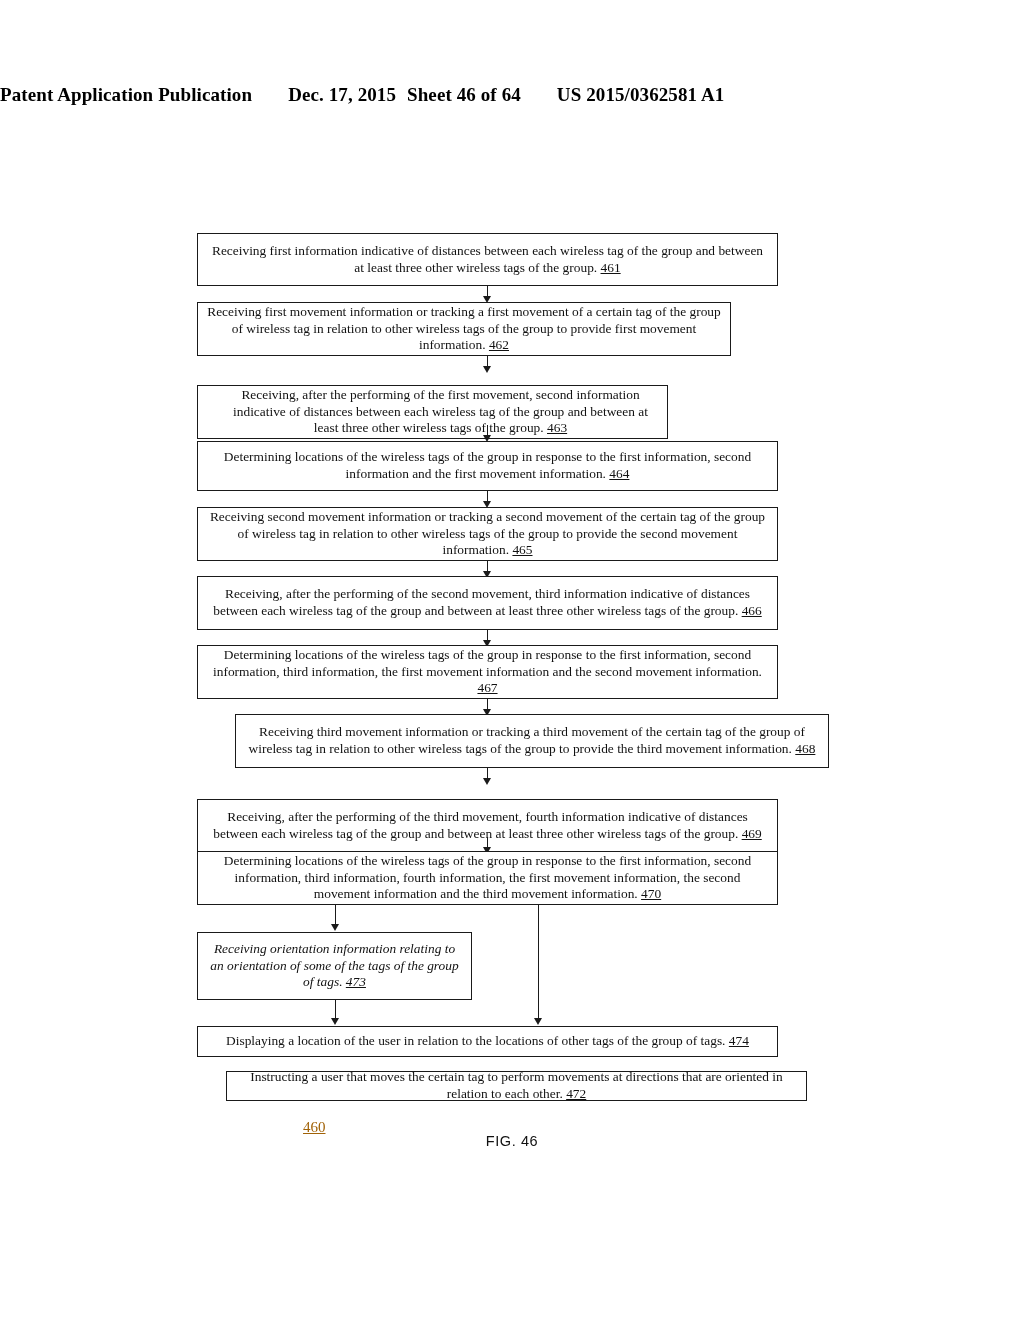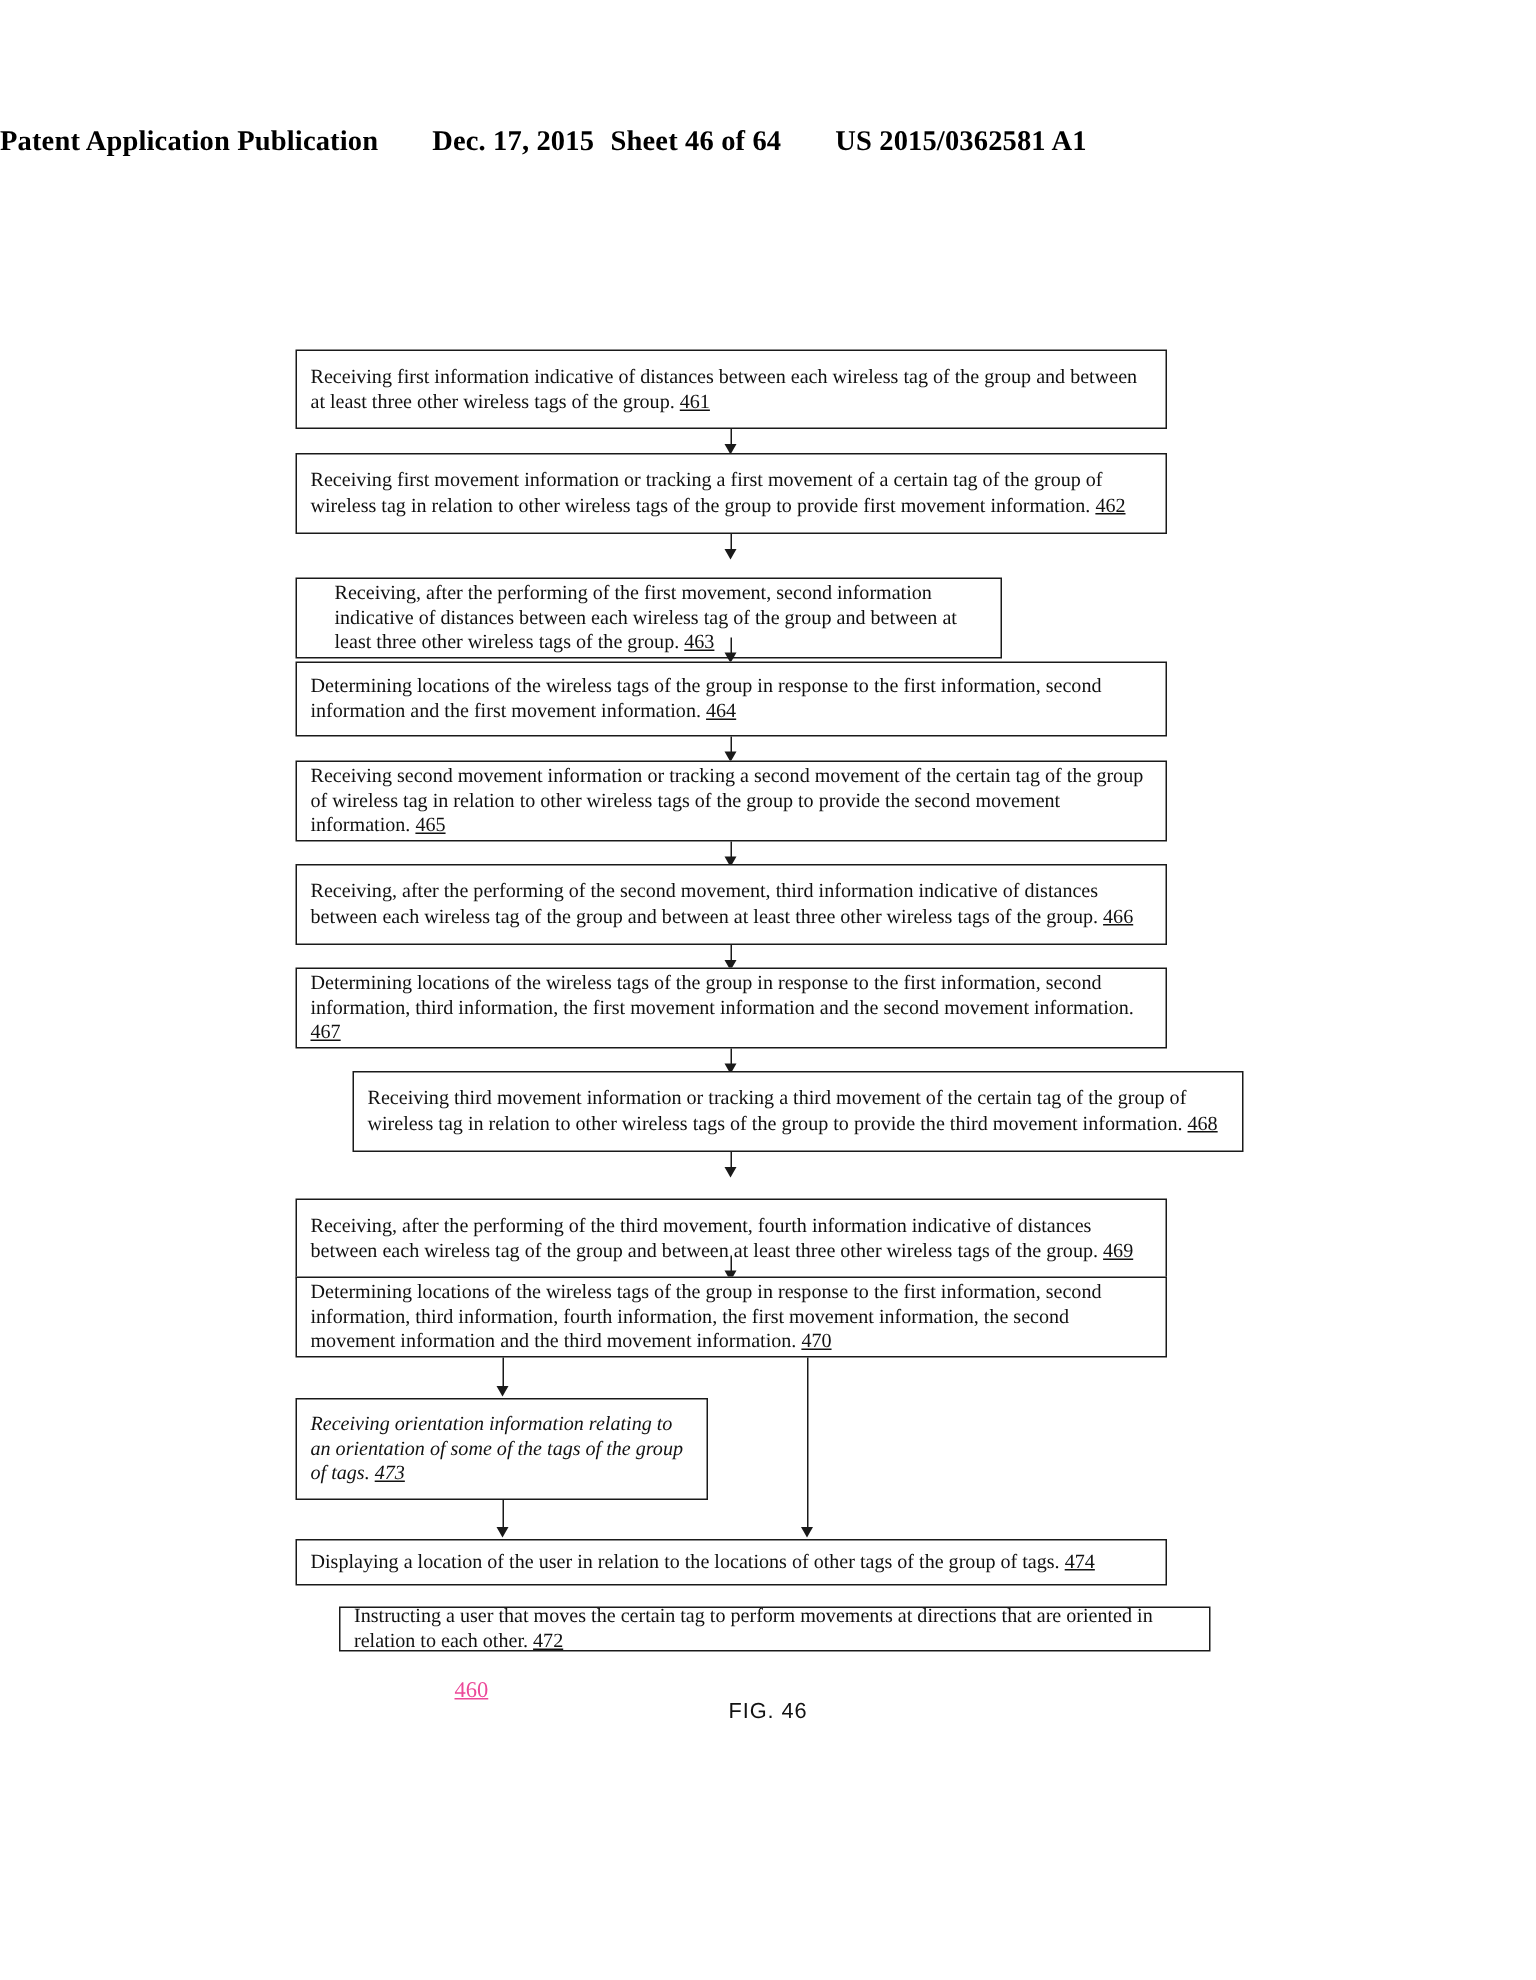--- a/index.html
+++ b/index.html
@@ -46,20 +46,21 @@
 
   
   .fbox {
     position: absolute;
     box-sizing: border-box;
     border: 1.6px solid #1a1a1a;
     background: #ffffff;
     display: flex;
     align-items: center;
     justify-content: center;
+    text-align: center;
     font-family: "Liberation Serif", serif;
     font-size: 13.4px;
     line-height: 16.6px;
     color: #111111;
     padding: 3px 9px;
   }
   .fbox .btext {
     display: block;
     width: 100%;
   }
@@ -83,21 +84,21 @@
   }
 
   
   .fig-ref-460 {
     position: absolute;
     left: 303px;
     top: 1119px;
     font-family: "Liberation Serif", serif;
     font-size: 15px;
     text-decoration: underline;
-    color: #ec4899;
+    color: #a16207;
   }
   .fig-caption {
     position: absolute;
     left: 0;
     top: 1133px;
     width: 1024px;
     text-align: center;
     font-family: Liberation Sans, sans-serif;
     font-size: 14.5px;
     letter-spacing: 0.6px;
@@ -115,21 +116,21 @@
 </div>
 
 <div class="flow">
 
   <div class="fbox" id="box-461" style="left:197px; top:233px; width:581px; height:53px;">
     <span class="btext"><span>Receiving first information indicative of distances between each wireless tag of the group and between at least three other wireless tags of the group.</span> <span class="ref">461</span></span>
   </div>
   <div class="vline" style="left:487px; top:286px; height:12px;"></div>
   <div class="arrowhead" style="left:483px; top:296px;"></div>
 
-  <div class="fbox" id="box-462" style="left:197px; top:302px; width:581px; height:54px;">
+  <div class="fbox" id="box-462" style="left:197px; top:302px; width:534px; height:54px;">
     <span class="btext"><span>Receiving first movement information or tracking a first movement of a certain tag of the group of wireless tag in relation to other wireless tags of the group to provide first movement information.</span> <span class="ref">462</span></span>
   </div>
   <div class="vline" style="left:487px; top:356px; height:12px;"></div>
   <div class="arrowhead" style="left:483px; top:366px;"></div>
 
   <div class="fbox" id="box-463" style="left:197px; top:385px; width:471px; height:54px;padding-left:25px;">
     <span class="btext"><span>Receiving, after the performing of the first movement, second information indicative of distances between each wireless tag of the group and between at least three other wireless tags of the group.</span> <span class="ref">463</span></span>
   </div>
   <div class="vline" style="left:487px; top:425px; height:12px;"></div>
   <div class="arrowhead" style="left:483px; top:435px;"></div>

